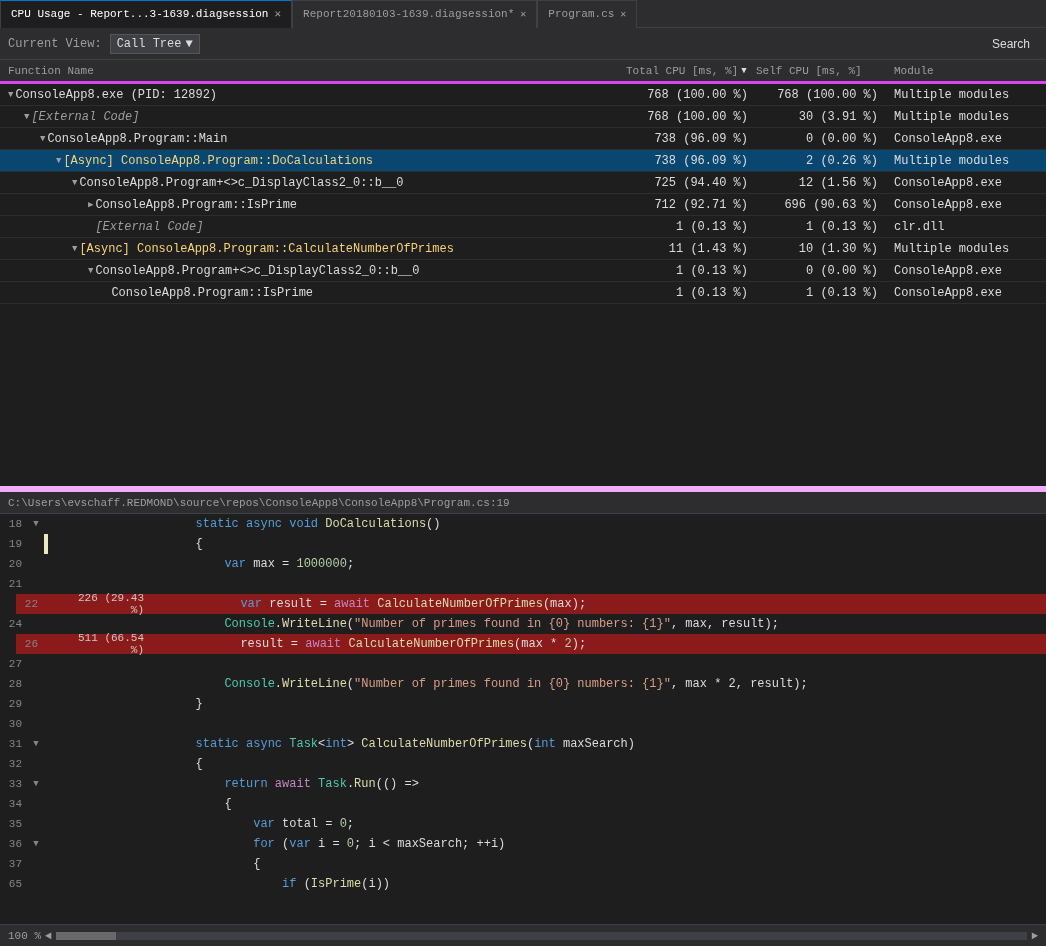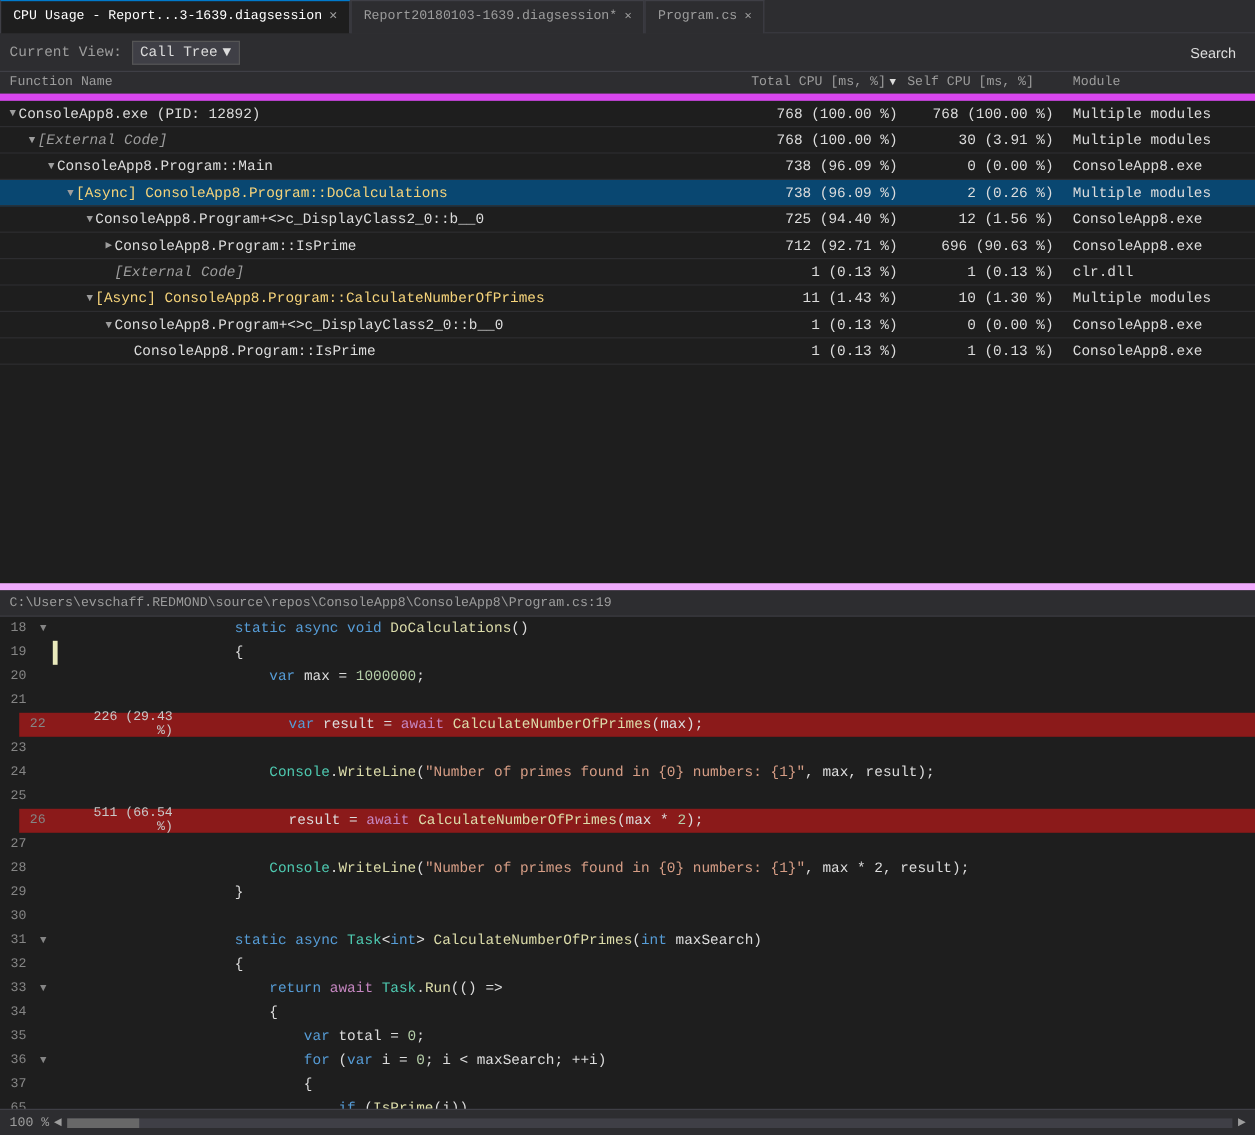--- a/index.html
+++ b/index.html
@@ -99,21 +99,21 @@
     
     .table-container {
       flex: 1;
       overflow: hidden;
       background: #1e1e1e;
       min-height: 0;
     }
     .table-header {
       display: flex;
       background: #2d2d30;
-      border-bottom: 6px solid #d946ef;
+      border-bottom: 3px solid #d946ef;
       height: 24px;
       align-items: center;
     }
     .col-function { flex: 1; padding-left: 8px; }
     .col-total { width: 130px; text-align: right; padding-right: 8px; }
     .col-self { width: 130px; text-align: right; padding-right: 8px; }
     .col-module { width: 160px; padding-left: 8px; }
     .col-header {
       color: #9d9d9d;
       font-size: 11px;
@@ -441,36 +441,24 @@
           <div class="heat-col"></div>
           <div class="code-text"></div>
         </div>
         <div class="code-line highlighted-line">
           <div class="line-num-col">22</div>
           <div class="fold-btn"></div>
           <div class="heat-col">226 (29.43 %)</div>
           <div class="code-text"><span class="plain">            </span><span class="kw">var</span><span class="plain"> result = </span><span class="kw2">await</span><span class="plain"> </span><span class="fn-call">CalculateNumberOfPrimes</span><span class="plain">(max);</span></div>
         </div>
         <div class="code-line">
-          <div class="line-num-col">23</div>
-          <div class="fold-btn"></div>
-          <div class="heat-col"></div>
-          <div class="code-text"></div>
-        </div>
-        <div class="code-line">
           <div class="line-num-col">24</div>
           <div class="fold-btn"></div>
           <div class="heat-col"></div>
           <div class="code-text"><span class="plain">            </span><span class="type">Console</span><span class="plain">.</span><span class="fn-call">WriteLine</span><span class="plain">(</span><span class="str">"Number of primes found in {0} numbers: {1}"</span><span class="plain">, max, result);</span></div>
-        </div>
-        <div class="code-line">
-          <div class="line-num-col">25</div>
-          <div class="fold-btn"></div>
-          <div class="heat-col"></div>
-          <div class="code-text"></div>
         </div>
         <div class="code-line highlighted-line">
           <div class="line-num-col">26</div>
           <div class="fold-btn"></div>
           <div class="heat-col">511 (66.54 %)</div>
           <div class="code-text"><span class="plain">            </span><span class="plain">result = </span><span class="kw2">await</span><span class="plain"> </span><span class="fn-call">CalculateNumberOfPrimes</span><span class="plain">(max * </span><span class="num">2</span><span class="plain">);</span></div>
         </div>
         <div class="code-line">
           <div class="line-num-col">27</div>
           <div class="fold-btn"></div>

